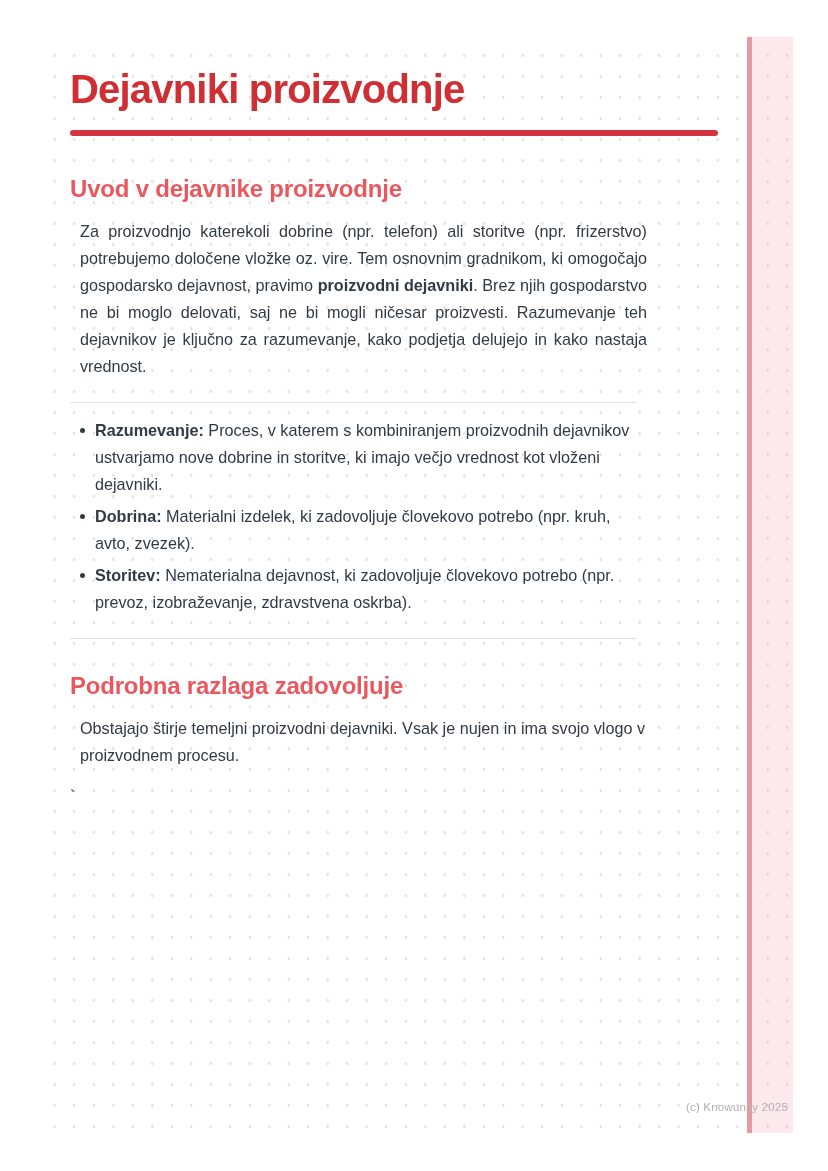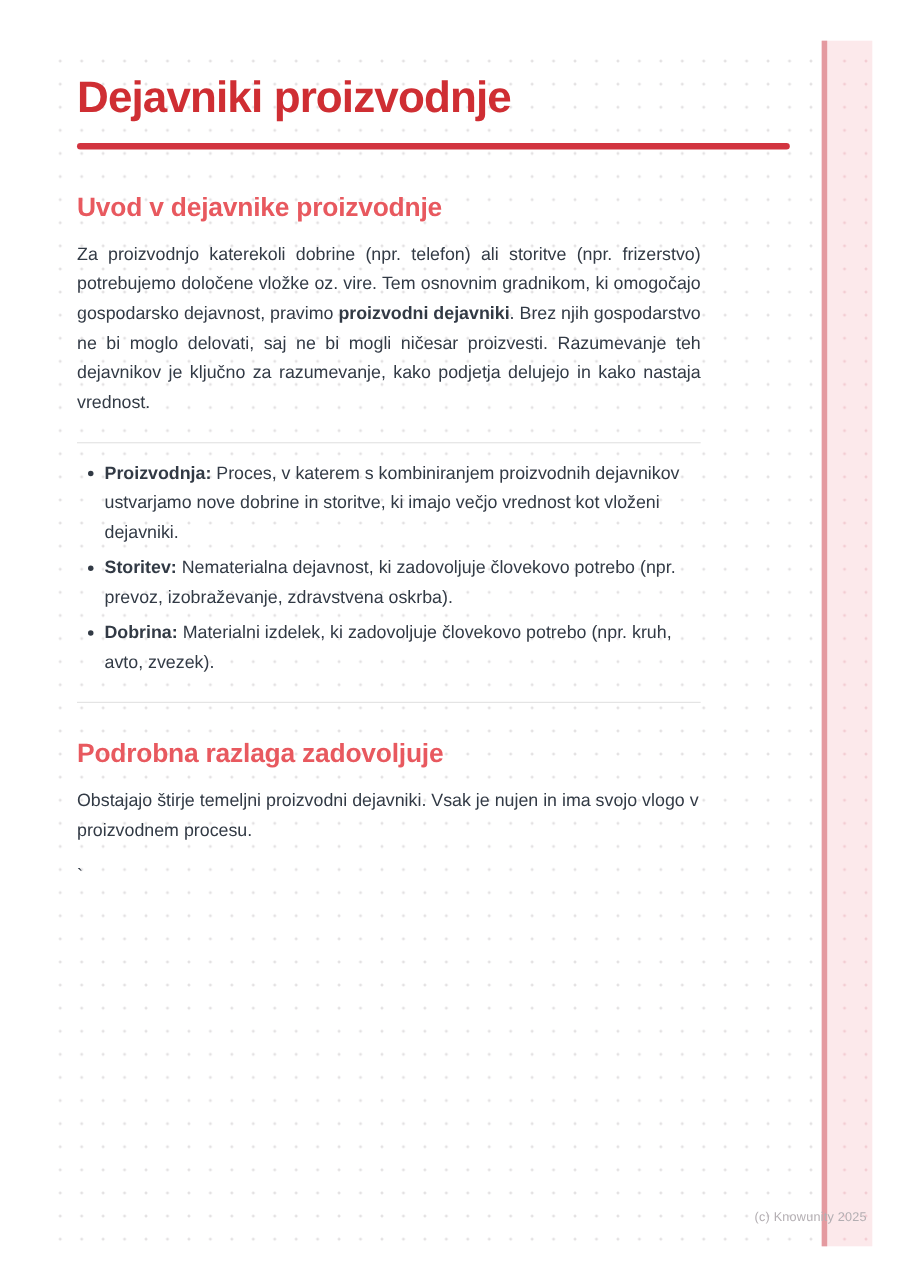--- a/index.html
+++ b/index.html
@@ -69,21 +69,21 @@
   h2{
     margin:38px 0 0;
     font-size:24px;
     line-height:30px;
     font-weight:700;
     letter-spacing:-0.2px;
     color:var(--heading_pink);
   }
   h2.after-divider{margin-top:32px;}
   p.body{
-    margin:14px 0 0;
+    margin:14px 10px 0;
     width:567px;
     font-size:16.2px;
     line-height:27px;
   }
   p.just{text-align:justify;}
   .divider{
     margin-top:22px;
     width:567px;height:0;
     border-top:1px solid var(--divider);
   }
@@ -140,23 +140,23 @@
 
     <section>
       <h2>Uvod v dejavnike proizvodnje</h2>
       <p class="body just"><span>Za proizvodnjo katerekoli dobrine (npr. telefon) ali storitve (npr. frizerstvo) potrebujemo določene vložke oz. vire. Tem osnovnim gradnikom, ki omogočajo gospodarsko dejavnost, pravimo </span><strong>proizvodni dejavniki</strong><span>. Brez njih gospodarstvo ne bi moglo delovati, saj ne bi mogli ničesar proizvesti. Razumevanje teh dejavnikov je ključno za razumevanje, kako podjetja delujejo in kako nastaja vrednost.</span></p>
     </section>
 
     <div class="divider"></div>
 
     <section>
       <ul class="defs">
-        <li><strong>Proizvodnja:</strong><span> Proces, v katerem s kombiniranjem proizvodnih dejavnikov ustvarjamo nove dobrine in storitve, ki imajo večjo vrednost kot vloženi dejavniki.</span></li>
+        <li><strong>Razumevanje:</strong><span> Proces, v katerem s kombiniranjem proizvodnih dejavnikov ustvarjamo nove dobrine in storitve, ki imajo večjo vrednost kot vloženi dejavniki.</span></li>
+        <li><strong>Dobrina:</strong><span> Materialni izdelek, ki zadovoljuje človekovo potrebo (npr. kruh, avto, zvezek).</span></li>
         <li><strong>Storitev:</strong><span> Nematerialna dejavnost, ki zadovoljuje človekovo potrebo (npr. prevoz, izobraževanje, zdravstvena oskrba).</span></li>
-        <li><strong>Dobrina:</strong><span> Materialni izdelek, ki zadovoljuje človekovo potrebo (npr. kruh, avto, zvezek).</span></li>
       </ul>
     </section>
 
     <div class="divider"></div>
 
     <section>
       <h2 class="after-divider">Podrobna razlaga zadovoljuje</h2>
       <p class="body">Obstajajo štirje temeljni proizvodni dejavniki. Vsak je nujen in ima svojo vlogo v proizvodnem procesu.</p>
       <p class="stray">`</p>
     </section>

